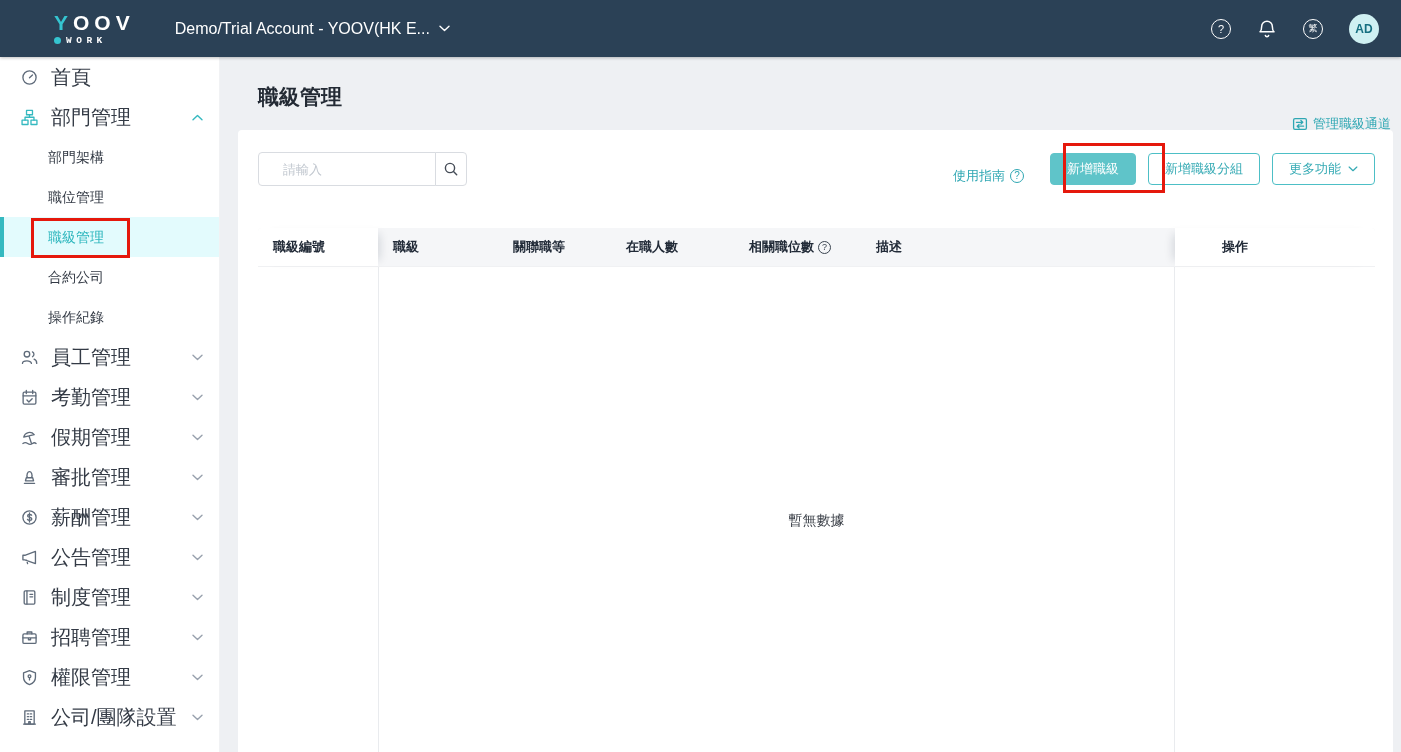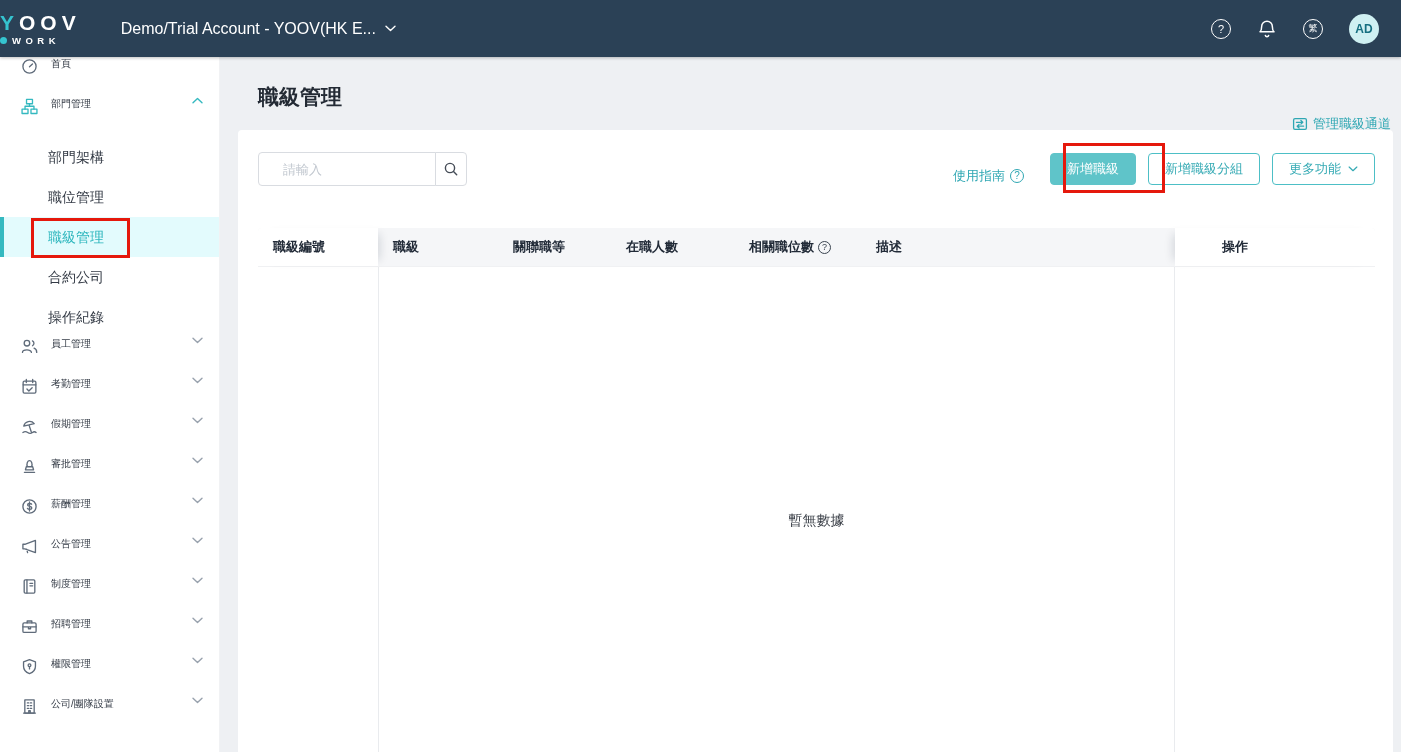--- a/index.html
+++ b/index.html
@@ -3,39 +3,39 @@
 <meta charset="utf-8">
 <style>
   * { box-sizing: border-box; margin: 0; padding: 0; }
   html,body { width:1401px; height:752px; overflow:hidden; }
   body { font-family:"Liberation Sans","DejaVu Sans",sans-serif; background:#eef0f3; position:relative; }
   svg { display:block; }
 
   
   .topbar { position:absolute; top:0; left:0; right:0; height:57px; background:#2b4156;
             display:flex; align-items:center; color:#fff; z-index:40; box-shadow:0 1px 3px rgba(0,0,0,.25); }
-  .logo { line-height:1; }
+  .logo { margin-left:54px; line-height:1; }
   .logo-main { font-weight:bold; font-size:21px; letter-spacing:5px; }
   .logo-y { color:#35c4d0; }
   .logo-sub { margin-top:3px; display:flex; align-items:center; gap:5px; }
   .logo-dot { width:7px; height:7px; border-radius:50%; background:#35c4d0; }
-  .logo-sub-text { font-size:9.5px; font-weight:bold; letter-spacing:4.5px; }
+  .logo-sub-text { font-size:9.5px; font-weight:bold; letter-spacing:4.5px;font-family:Liberation Mono, monospace; }
   .account { margin-left:40px; font-size:16px; display:flex; align-items:center; gap:9px; cursor:pointer; }
   .topbar-right { margin-left:auto; display:flex; align-items:center; gap:26px; margin-right:22px; }
   .tb-icon { cursor:pointer; display:flex; align-items:center; justify-content:center; }
   .icon-ring { width:20px; height:20px; border:1.5px solid #fff; border-radius:50%;
                font-size:11px; display:flex; align-items:center; justify-content:center; }
   .icon-ring.lang { font-size:9px; }
   .avatar { width:30px; height:30px; border-radius:50%; background:#cff0f2; color:#156f80;
             font-size:12px; font-weight:bold; display:flex; align-items:center; justify-content:center; cursor:pointer; }
 
   
   .sidebar { position:absolute; top:57px; left:0; width:220px; bottom:0; background:#fff; border-right:1px solid #f1f2f4; z-index:20; }
-  .nav-item { height:40px; display:flex; align-items:flex-start; padding:0 16px 0 20px; cursor:pointer;
-              font-size:10px; color:#333a45; position:relative; }
+  .nav-item { height:40px; display:flex; align-items:center; padding:0 16px 0 20px; cursor:pointer;
+              font-size:20px; color:#333a45; position:relative; }
   .nicon { width:18px; height:18px; margin-right:13px; color:#5f6b7a; display:flex; align-items:center; justify-content:center; flex:none; }
   .nicon svg { stroke:currentColor; fill:none; stroke-width:1.25; stroke-linecap:round; stroke-linejoin:round; }
   .nav-item.active-section .nicon, .nav-item.active-section .nav-chevron { color:#35b9c0; }
   .nav-chevron { margin-left:auto; color:#98a1ad; display:flex; }
   .nav-chevron svg { stroke:currentColor; fill:none; stroke-width:1.4; stroke-linecap:round; stroke-linejoin:round; }
   .chev-up { transform:rotate(180deg); }
   .sub-item { height:40px; line-height:40px; padding-left:48px; font-size:14px; color:#333a45; cursor:pointer; position:relative; }
   .sub-item.selected { background:#e3fbfd; color:#2cb6bd; }
   .sub-item.selected::before { content:""; position:absolute; left:0; top:0; width:4px; height:100%; background:#35b9c0; }
 

